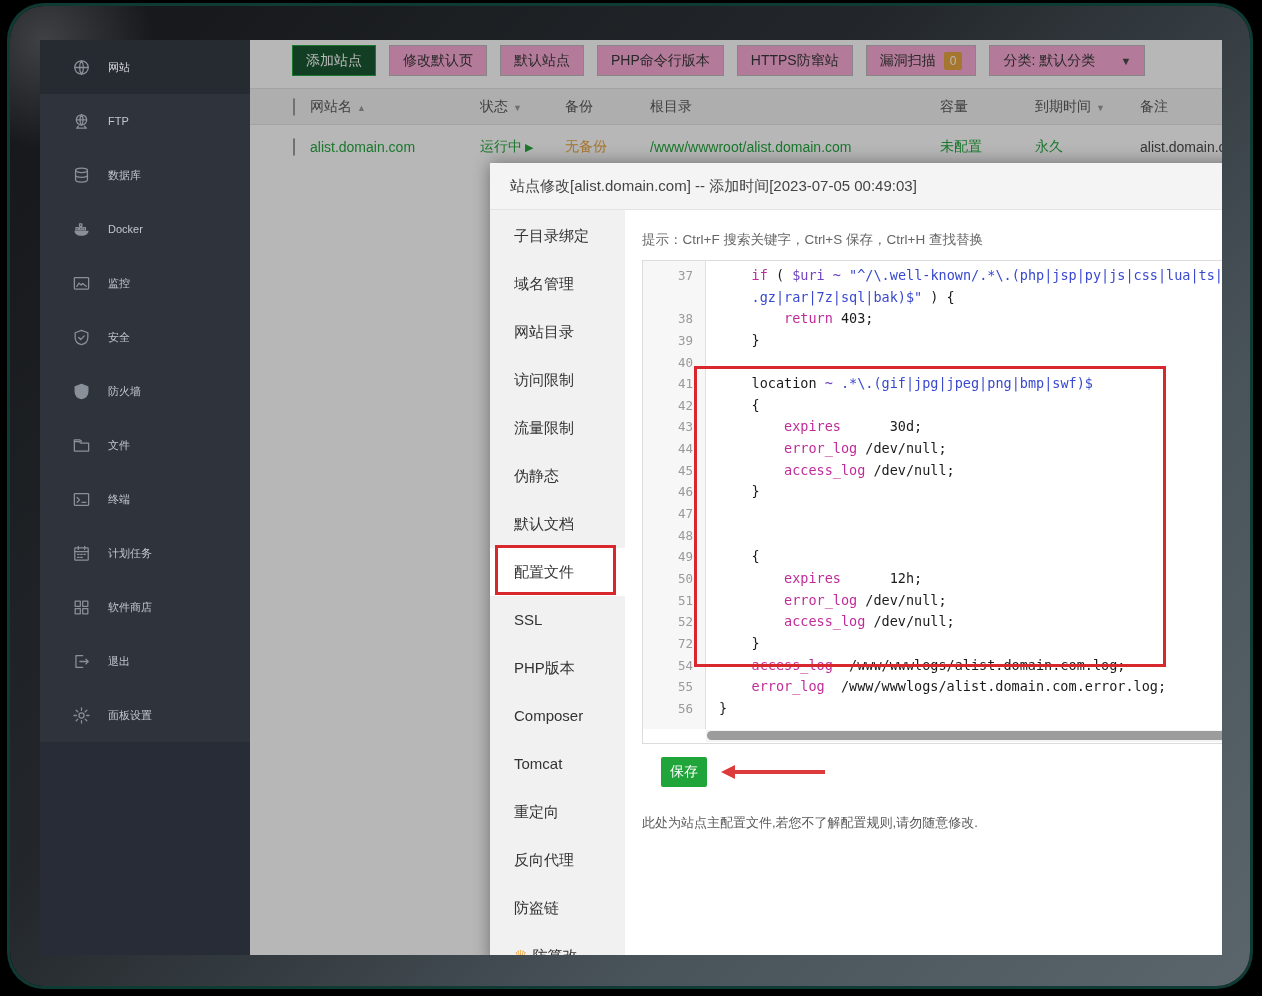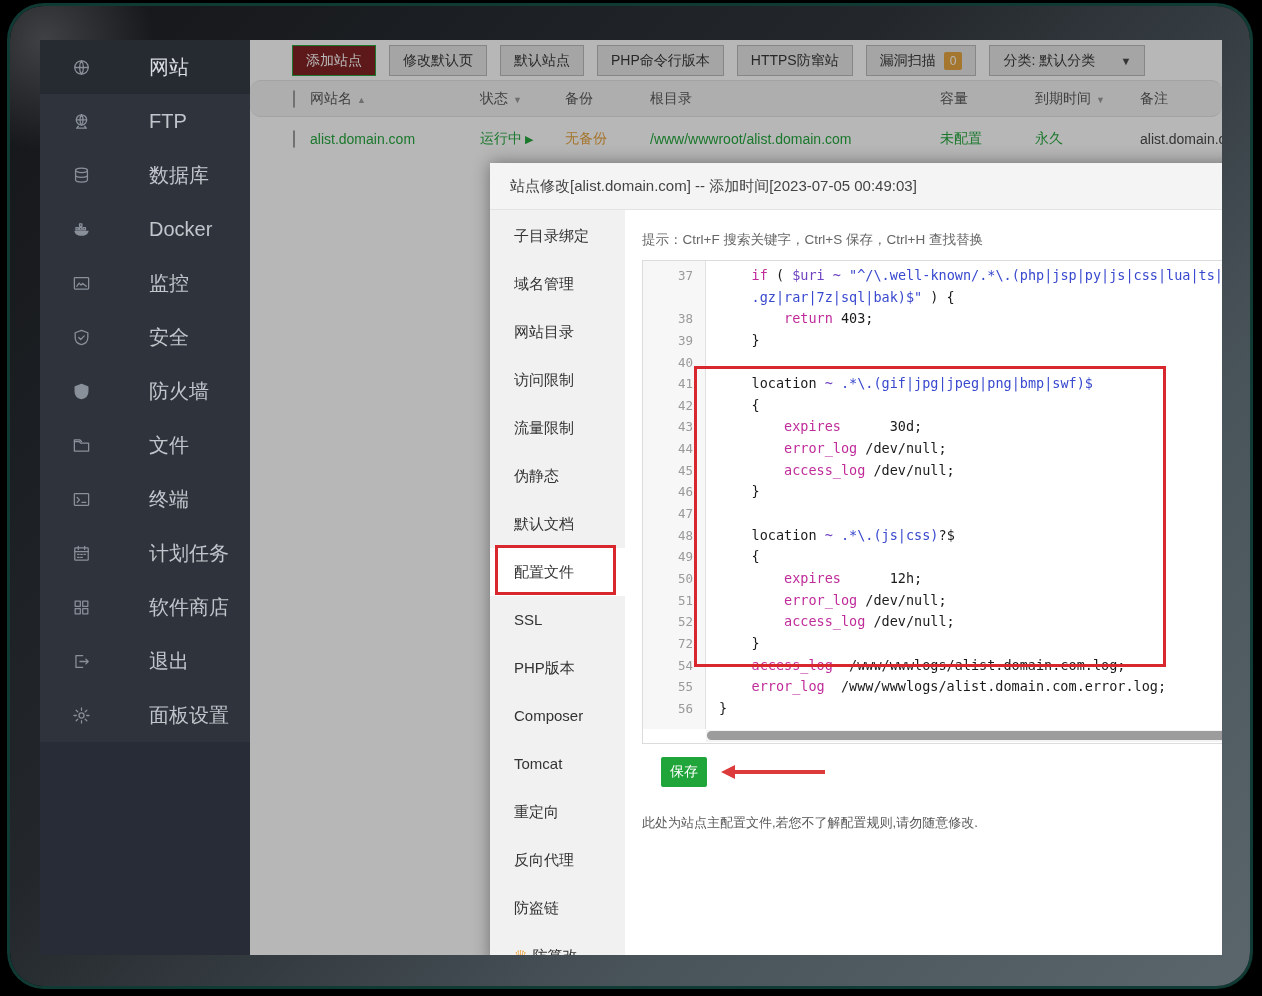--- a/index.html
+++ b/index.html
@@ -9,39 +9,39 @@
   .frame{position:absolute;left:10px;top:6px;width:1240px;height:980px;border-radius:34px;
          background:linear-gradient(135deg,#141619 0%,#23272b 40%,#49545a 72%,#5a666c 100%);
          box-shadow:0 0 0 3px rgba(35,130,115,.45),0 0 22px rgba(0,0,0,.85);}
   .frame::before{content:"";position:absolute;inset:0;border-radius:inherit;
          background:radial-gradient(circle at 34px 34px,rgba(255,255,255,.18),transparent 110px);}
   .screen{position:absolute;left:40px;top:40px;width:1182px;height:915px;background:#fff;overflow:hidden;}
 
   
   .sidebar{position:absolute;left:0;top:0;bottom:0;width:210px;background:#272c36;}
   .sb-menu{background:#2f343c;}
-  .sb-item{height:54px;display:flex;align-items:center;padding-left:31px;cursor:pointer;color:#c2c6cc;font-size:20px;gap:41px;}
+  .sb-item{height:54px;display:flex;align-items:center;padding-left:31px;cursor:pointer;color:#c2c6cc;font-size:11px;}
   .sb-item.active{background:#262a31;color:#d9dce1;}
   .sb-icon{width:20px;height:20px;margin-right:17px;color:#8a9099;display:inline-flex;align-items:center;justify-content:center;}
   .sb-icon svg{width:19px;height:19px;}
 
   
   .main{position:absolute;left:210px;top:0;right:0;bottom:0;background:#fff;}
   .toolbar{display:flex;align-items:center;gap:13px;padding:5px 0 0 42px;}
-  .tb-btn{height:29px;display:inline-flex;align-items:center;padding:0 13px;background:#e5e5e5;
+  .tb-btn{height:29px;display:inline-flex;align-items:center;padding:0 13px;background:#f9a8d4;
           border:1px solid #b9b9b9;color:#333;font-size:14px;cursor:pointer;white-space:nowrap;}
-  .tb-btn.primary{background:#7f1d1d;border-color:#20a53a;color:#fff;}
+  .tb-btn.primary{background:#14532d;border-color:#20a53a;color:#fff;}
   .tb-badge{display:inline-block;margin-left:8px;background:#e6a23c;color:#fff;font-size:12px;
             line-height:18px;height:18px;padding:0 6px;border-radius:2px;}
   .tb-cat{width:128px;justify-content:space-between;}
   .caret{font-size:11px;color:#444;margin-left:10px;}
 
   .tbl-head,.tbl-row{display:flex;align-items:center;padding-left:43px;}
   .tbl-head{height:35px;background:#f3f3f3;border-top:1px solid #e2e2e2;border-bottom:1px solid #e2e2e2;
-            margin-top:4px;color:#555;font-size:14px;border-radius:11px;}
+            margin-top:12px;color:#555;font-size:14px;}
   .tbl-row{height:43px;background:#fff;font-size:14px;}
   .col-cb{flex:0 0 17px;}
   .col-name{flex:0 0 170px;padding-left:0;}
   .col-status{flex:0 0 85px;}
   .col-backup{flex:0 0 85px;}
   .col-root{flex:0 0 290px;}
   .col-size{flex:0 0 95px;}
   .col-expire{flex:0 0 105px;}
   .col-note{flex:1 1 auto;overflow:hidden;white-space:nowrap;}
   .checkbox{width:15px;height:15px;border:1px solid #9b9b9b;border-radius:2px;background:#fff;}
@@ -340,21 +340,20 @@
                 <div class="cl">
                   <span class="ln">46</span>
                   <span class="lc"><span class="t-p">    }</span></span>
                 </div>
                 <div class="cl">
                   <span class="ln">47</span>
                   <span class="lc"></span>
                 </div>
                 <div class="cl">
                   <span class="ln">48</span>
-                  <span class="lc"><span class="t-p">    location </span><span class="t-v">~</span><span class="t-p"> </span><span class="t-s">.*\.(js|css)</span><span class="t-p">?$</span></span>
                 </div>
                 <div class="cl">
                   <span class="ln">49</span>
                   <span class="lc"><span class="t-p">    {</span></span>
                 </div>
                 <div class="cl">
                   <span class="ln">50</span>
                   <span class="lc"><span class="t-p">        </span><span class="t-k">expires</span><span class="t-p">      12h;</span></span>
                 </div>
                 <div class="cl">

